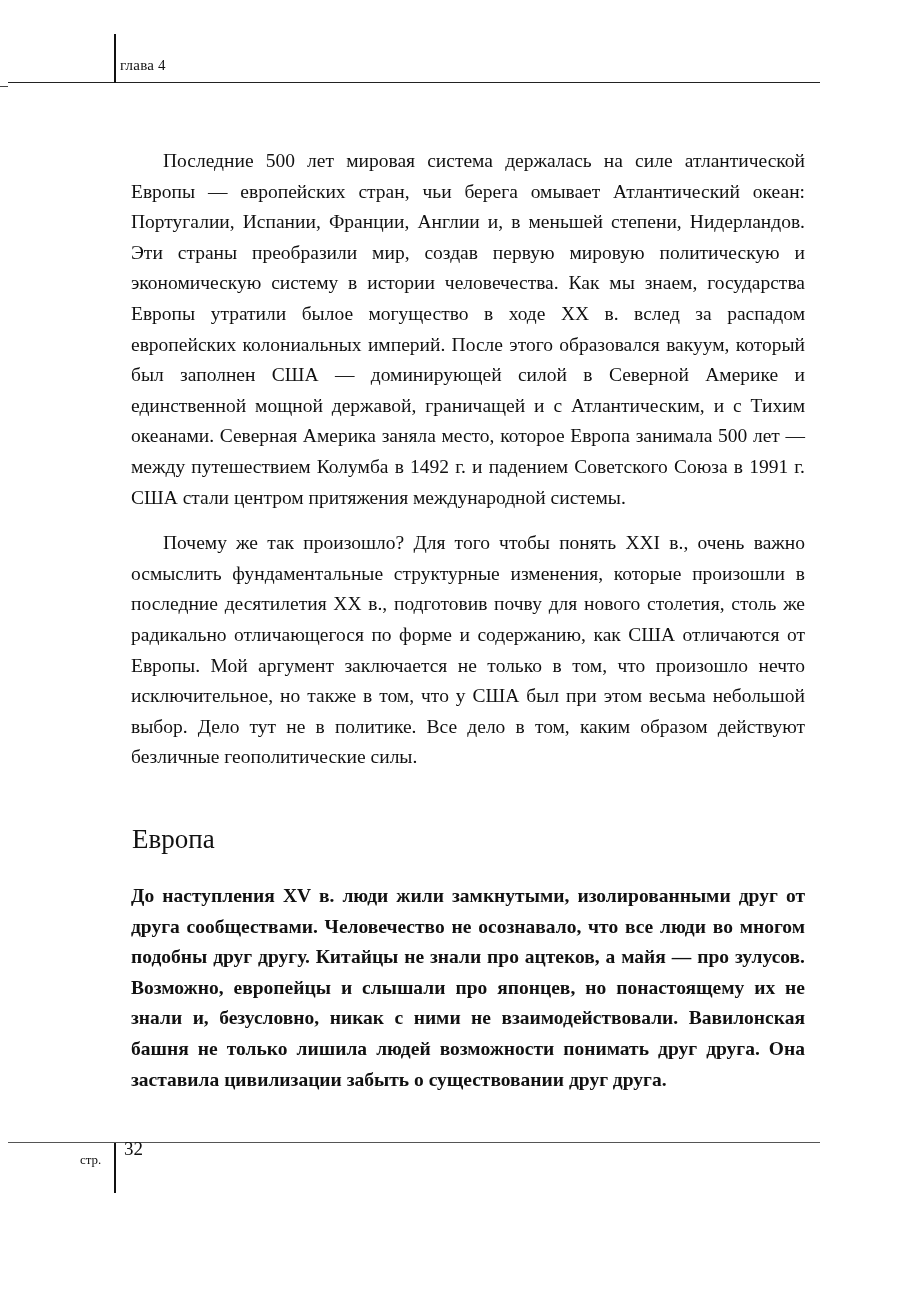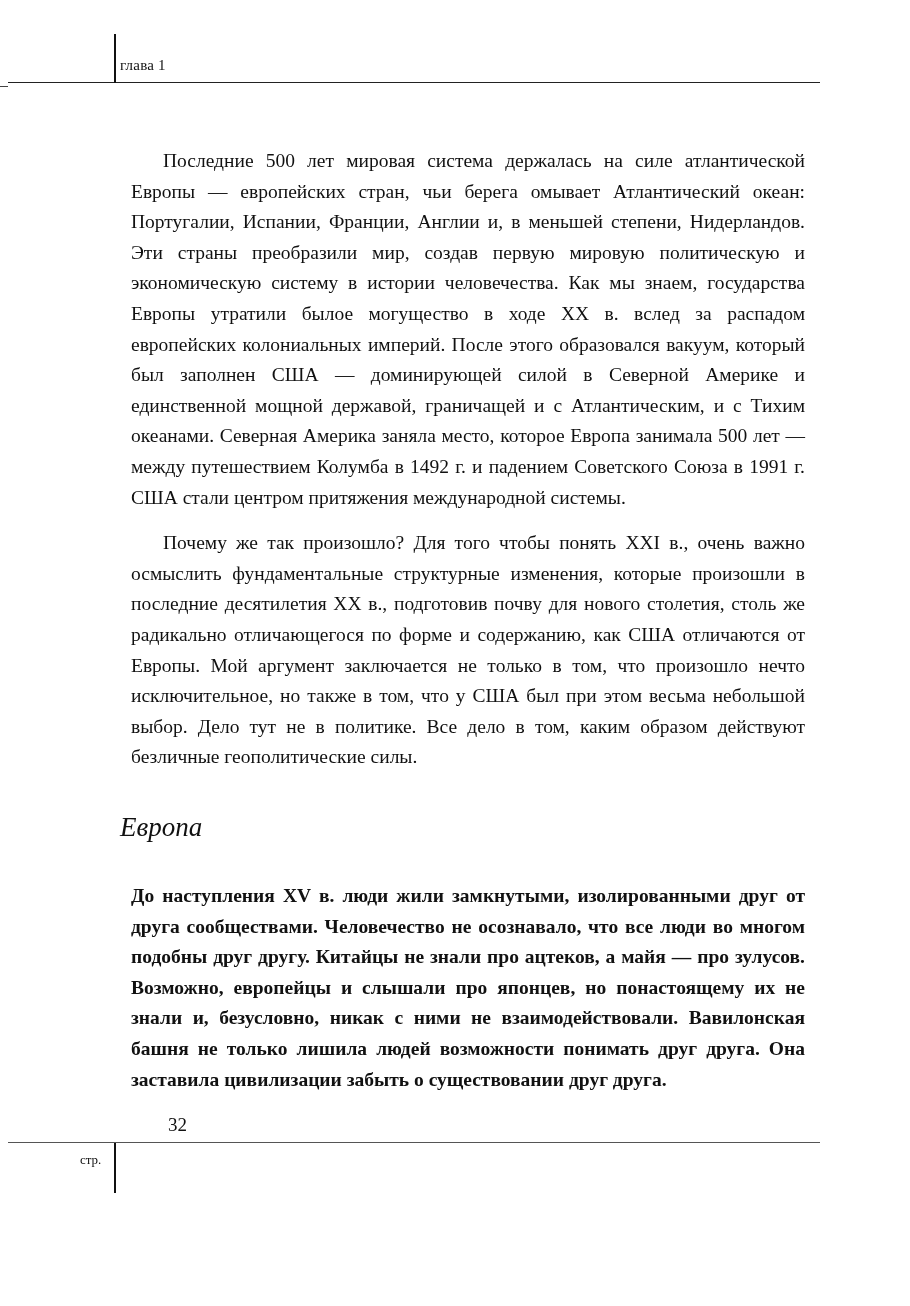--- a/index.html
+++ b/index.html
@@ -62,23 +62,22 @@
       text-indent: 32px;
     }
     #section-intro {
       top: 131px;
     }
     .section-heading {
       position: absolute;
       left: 116px;
       top: 808px;
       font-size: 27px;
-      margin: 4px;
+      margin: 16px;
       font-weight: normal;
-      font-style: italic;
     }
     #section-europe {
       top: 866px;
       font-weight: bold;
     }
     .footer-rule {
       position: absolute;
       left: 8px;
       top: 1142px;
       width: 812px;
@@ -95,33 +94,32 @@
     }
     .footer-label {
       position: absolute;
       left: 80px;
       top: 1152px;
       font-size: 13px;
     }
     .footer-page {
       position: absolute;
       left: 124px;
-      top: 1114px;
+      top: 1138px;
       font-size: 19px;
-      margin-left: 44px;
     }
   </style>
 </head>
 <body>
 
 <div>
   <div class="header-tick"></div>
   <div class="header-rule"></div>
   <div class="header-vbar"></div>
-  <span class="header-label">глава 1</span>
+  <span class="header-label">глава 4</span>
 </div>
 
 <div class="body-text" id="section-intro">
   <p class="p-indent">Последние 500 лет мировая система держалась на силе атлантиче­ской Европы — европейских стран, чьи берега омывает Атлантический океан: Португалии, Испании, Франции, Англии и, в меньшей степени, Нидерландов. Эти страны преобразили мир, создав первую мировую политическую и экономическую систему в истории человечества. Как мы знаем, государства Европы утратили былое могущество в ходе XX в. вслед за распадом европейских колониальных империй. После этого об­разовался вакуум, который был заполнен США — доминирующей силой в Северной Америке и единственной мощной державой, граничащей и с Атлантическим, и с Тихим океанами. Северная Америка заняла место, ко­торое Европа занимала 500 лет — между путешествием Колумба в 1492 г. и падением Советского Союза в 1991 г. США стали центром притяжения международной системы.</p>
   <p class="p-indent">Почему же так произошло? Для того чтобы понять XXI в., очень важно осмыслить фундаментальные структурные изменения, которые произошли в последние десятилетия XX в., подготовив почву для нового столетия, столь же радикально отличающегося по форме и содержанию, как США отличаются от Европы. Мой аргумент заключается не только в том, что произошло нечто исключительное, но также в том, что у США был при этом весьма небольшой выбор. Дело тут не в политике. Все дело в том, каким образом действуют безличные геополитические силы.</p>
 </div>
 
 <h2 class="section-heading">Европа</h2>
 
 <div class="body-text" id="section-europe">

